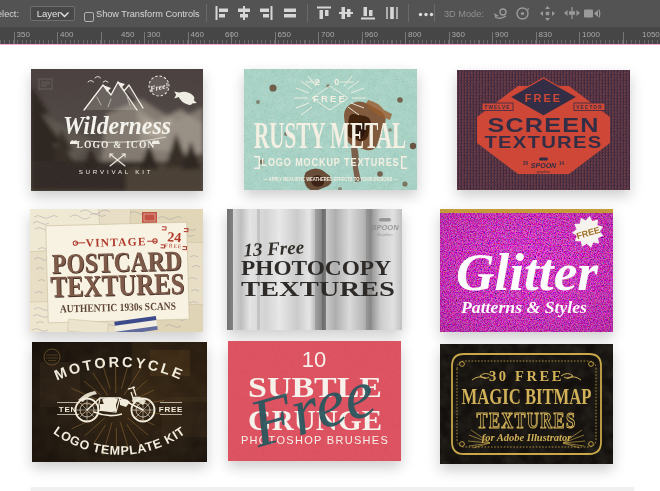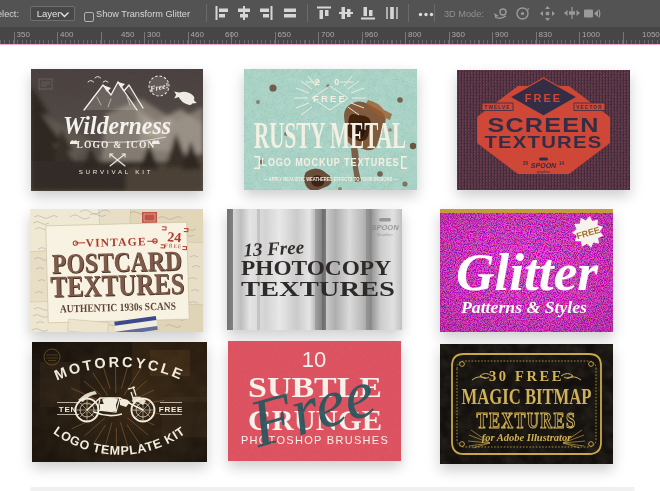--- a/index.html
+++ b/index.html
@@ -18,21 +18,21 @@
   #sb{position:absolute;left:30px;top:487px;width:605px;height:4px;background:#f0f0f0;border-radius:2px;}
 </style>
 </head>
 <body>
 <div id="bar">
   <div class="btxt" style="left:-3px">elect:</div>
   <div id="dd">Layer<svg width="9" height="6" style="position:absolute;right:5px;top:5px">
         <path d="M0.5 0.5 L4.5 4.5 L8.5 0.5" stroke="#e2e2e2" fill="none" stroke-width="1.4"></path>
       </svg></div>
   <div id="cb"></div>
-  <div class="btxt" style="left:96px">Show Transform Glitter</div>
+  <div class="btxt" style="left:96px">Show Transform Controls</div>
   <div class="sep" style="left:206px"></div>
   <svg class="icon" style="left:215px" width="14" height="14">
       <path d="M1.5 0 v14" stroke="#d6d6d6" stroke-width="2"></path>
       <rect x="4" y="2.5" width="9" height="3.5" fill="#d6d6d6"></rect>
       <rect x="4" y="8" width="6" height="3.5" fill="#d6d6d6"></rect>
     </svg>
   <svg class="icon" style="left:237px" width="14" height="14">
       <path d="M7 0 v14" stroke="#d6d6d6" stroke-width="2"></path>
       <rect x="1" y="2.5" width="12" height="3.5" fill="#d6d6d6"></rect>
       <rect x="3" y="8" width="8" height="3.5" fill="#d6d6d6"></rect>

